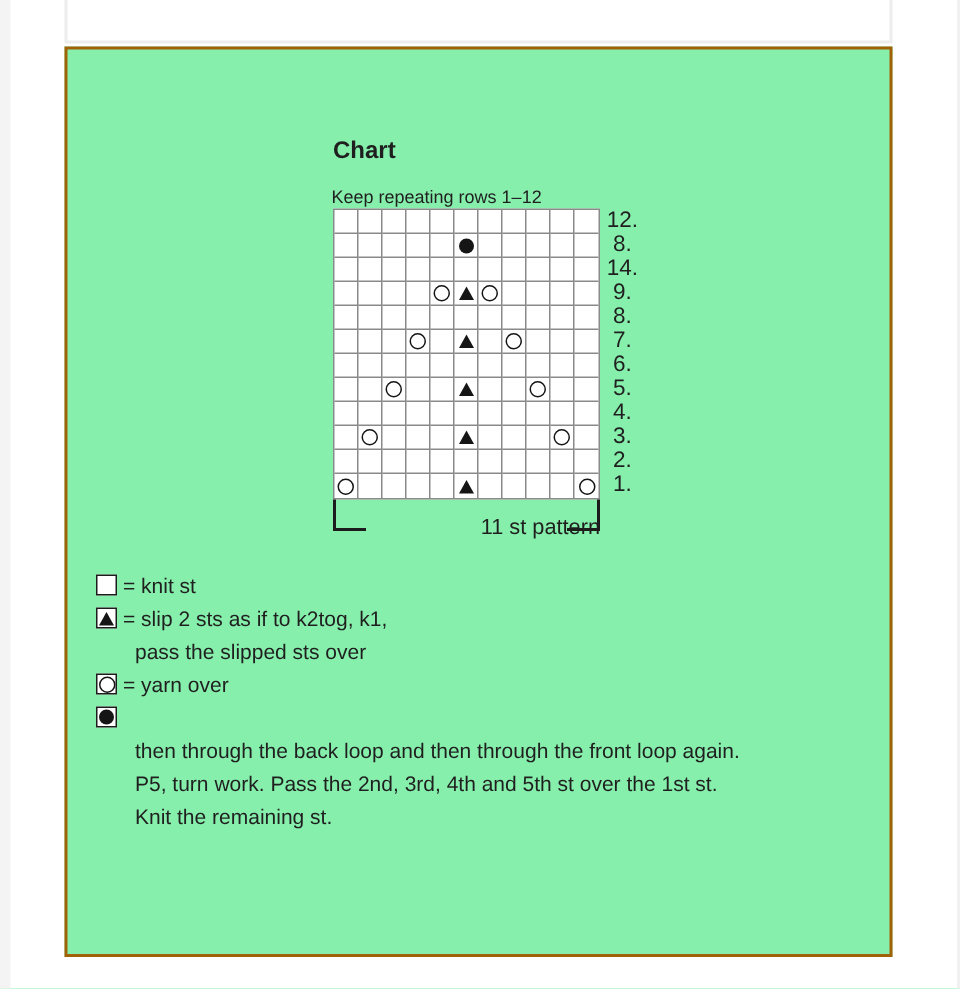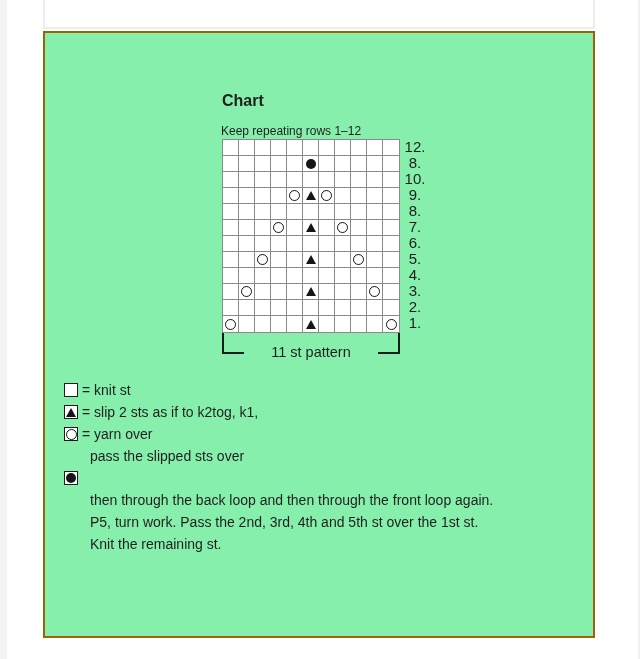--- a/index.html
+++ b/index.html
@@ -41,21 +41,21 @@
   .sym-dec    { width:0; height:0; border-left:5px solid transparent; border-right:5px solid transparent; border-bottom:9px solid #151515; display:block; }
   .sym-bobble { width:10px; height:10px; border-radius:50%; background:#151515; display:block; }
 
   .row-labels { position:absolute; left:357px; top:106px; width:26px; text-align:center; font-size:15px; }
   .rowlab { height:16px; line-height:16px; }
 
   .bracket-left  { position:absolute; left:177px; top:300px; width:20px; height:19px;
                    border-left:2px solid #1c1c1c; border-bottom:2px solid #1c1c1c; }
   .bracket-right { position:absolute; left:333px; top:300px; width:20px; height:19px;
                    border-right:2px solid #1c1c1c; border-bottom:2px solid #1c1c1c; }
-  .bracket-label { position:absolute; left:177px; top:312px; width:178px; text-align:center;
+  .bracket-label { position:absolute; left:177px; top:312px; width:178px; text-align:right;
                    font-size:14.5px; line-height:15px; }
 
   .legend { position:absolute; left:19px; top:346px; font-size:14px; }
   .legend-line { height:22px; display:flex; align-items:center;text-align:right; }
   .legend-line.indent { padding-left:26px; }
   .legend-box {
     box-sizing:border-box; width:14px; height:14px; flex:none;
     border:1px solid #1c1c1c; background:#fff; margin-right:4px;
     display:flex; align-items:center; justify-content:center;
   }
@@ -237,21 +237,21 @@
       <div class="cell"></div>
       <div class="cell"></div>
       <div class="cell">
         <span class="sym-yo"></span>
       </div>
     </div>
 
   <div class="row-labels">
       <div class="rowlab">12.</div>
       <div class="rowlab">8.</div>
-      <div class="rowlab">10.</div>
+      <div class="rowlab">14.</div>
       <div class="rowlab">9.</div>
       <div class="rowlab">8.</div>
       <div class="rowlab">7.</div>
       <div class="rowlab">6.</div>
       <div class="rowlab">5.</div>
       <div class="rowlab">4.</div>
       <div class="rowlab">3.</div>
       <div class="rowlab">2.</div>
       <div class="rowlab">1.</div>
     </div>
@@ -264,29 +264,29 @@
       <div class="legend-line">
         <span class="legend-box"></span>
         <span class="legend-text">= knit st</span>
       </div>
       <div class="legend-line">
         <span class="legend-box">
           <span class="sym-dec"></span>
         </span>
         <span class="legend-text">= slip 2 sts as if to k2tog, k1,</span>
       </div>
+      <div class="legend-line indent">
+        <span class="legend-text">pass the slipped sts over</span>
+      </div>
       <div class="legend-line">
         <span class="legend-box">
           <span class="sym-yo"></span>
         </span>
         <span class="legend-text">= yarn over</span>
       </div>
-      <div class="legend-line indent">
-        <span class="legend-text">pass the slipped sts over</span>
-      </div>
       <div class="legend-line">
         <span class="legend-box">
           <span class="sym-bobble"></span>
         </span>
       </div>
       <div class="legend-line indent">
         <span class="legend-text">then through the back loop and then through the front loop again.</span>
       </div>
       <div class="legend-line indent">
         <span class="legend-text">P5, turn work. Pass the 2nd, 3rd, 4th and 5th st over the 1st st.</span>

